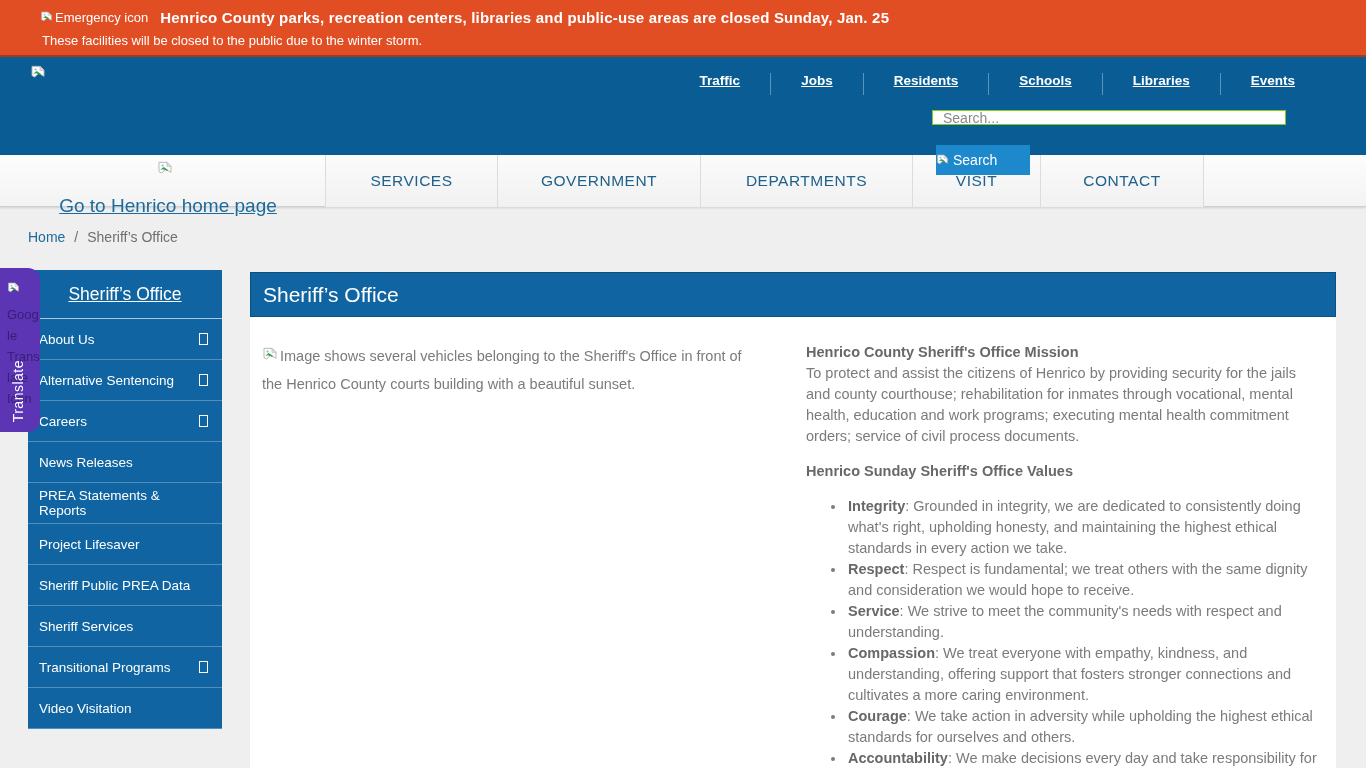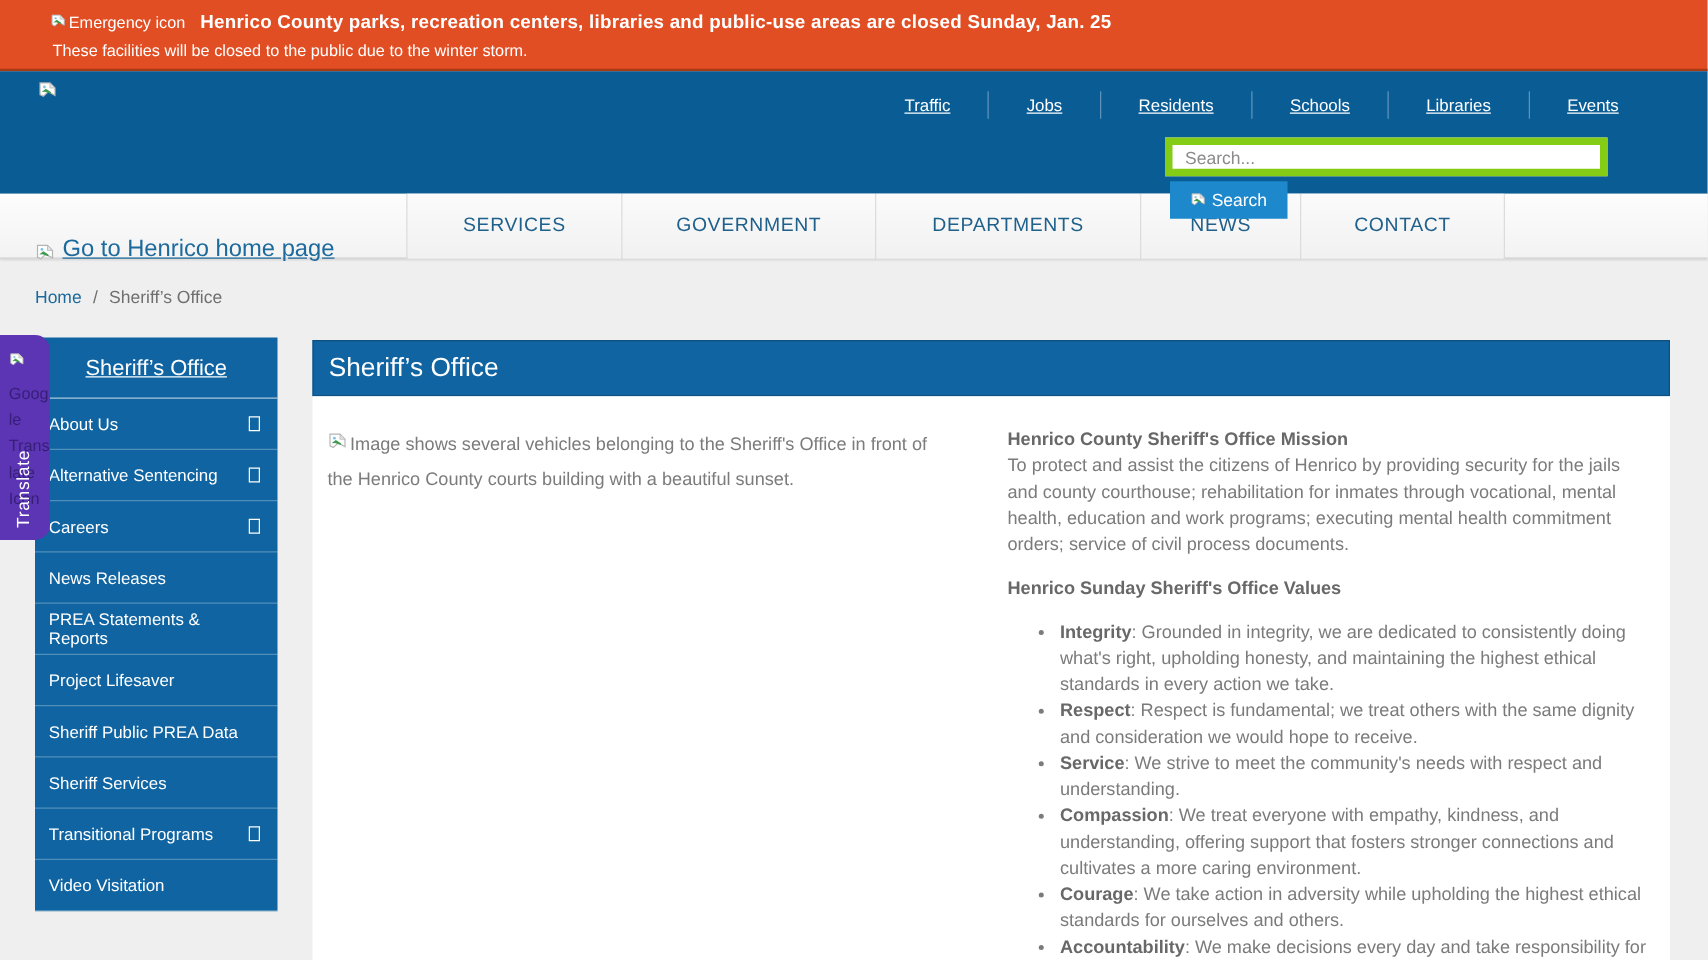--- a/index.html
+++ b/index.html
@@ -11,39 +11,39 @@
     background:#e24e23; border-bottom:2px solid #a83a15; color:#fff; }
   .banner-line1 { position:absolute; left:40px; top:9px; display:flex; align-items:center; }
   .banner-alt { font-size:13px; margin-left:2px; }
   .banner-title { font-size:15px; font-weight:bold; margin-left:12px; letter-spacing:.2px; }
   .banner-sub { position:absolute; left:42px; top:33px; font-size:13px; }
 
   
   .header { position:absolute; left:0; top:57px; width:1366px; height:98px;
     background:#0a5c95; border-bottom:2px solid #titleshadow; }
   .logo-bimg { position:absolute; left:30px; top:8px; }
-  .header-links { position:absolute; right:41px; top:16px; display:flex; align-items:center; }
+  .header-links { position:absolute; right:41px; top:16px; display:flex; align-items:flex-start;font-weight:bold; }
   .hlink { color:#fff; font-size:13.5px; text-decoration:underline; padding:0 30px; white-space:nowrap; }
   .hsep { width:1px; height:22px; background:#5d93b9; }
-  .search-input { position:absolute; left:932px; top:53px; width:354px; height:31px;
-    border:6px solid #84cc16; background:#fff; font-size:14px; color:#444;
+  .search-input { position:absolute; left:932px; top:53px; width:354px; height:15px;
+    border:1px solid #84cc16; background:#fff; font-size:14px; color:#444;
     padding:0 10px; font-family:"Liberation Sans", sans-serif; }
   .search-input::placeholder { color:#8a8a8a; }
   .search-btn { position:absolute; left:936px; top:145px; width:94px; height:30px;
     background:#1d89cc; border:none; color:#fff; font-size:14px; z-index:40;
-    display:flex; align-items:center; justify-content:center; gap:4px;
+    display:flex; align-items:center; gap:4px;
     font-family:"Liberation Sans", sans-serif; cursor:pointer; }
 
   
   .navbar { position:absolute; left:0; top:155px; width:1366px; height:52px;
     background:linear-gradient(#fdfdfd,#f3f3f3); border-bottom:1px solid #cfcfcf;
     box-shadow:0 1px 2px rgba(0,0,0,.12); }
-  .home-link { position:absolute; left:28px; top:16px; display:flex; align-items:flex-end;
+  .home-link { position:absolute; left:28px; top:4px; display:flex; align-items:center;
     color:#1d6a9c; text-decoration:underline; font-size:19px; line-height:22px;
-    width:280px; flex-wrap:wrap; }
+    width:280px; flex-wrap:wrap;flex-direction:column; }
   .home-link .bimg { margin:2px 6px 0 0; }
   .home-alt { margin-top:18px; white-space:nowrap; }
   .nav-items { position:absolute; left:325px; top:0; height:52px; display:flex; }
   .nav-cell { height:52px; display:flex; align-items:center; justify-content:center;
     border-left:1px solid #dcdcdc; color:#20618c; font-size:15.5px; letter-spacing:.5px;
     background:linear-gradient(#fbfbfb,#f1f1f1); cursor:pointer; }
   .nav-cell:last-child { border-right:1px solid #dcdcdc; }
 
   
   .breadcrumb { position:absolute; left:28px; top:229px; font-size:14px; color:#6f6f6f;
@@ -142,21 +142,21 @@
           <path d="M5 13l5-4 6 4v2l-7-2.5z" fill="#3d9a4e"></path>
           <circle cx="8.3" cy="6.8" r="1.7" fill="#7ec3e8"></circle>
         </svg>
       </span>
     <span class="home-alt">Go to Henrico home page</span>
   </a>
   <div class="nav-items">
       <div class="nav-cell" style="width: 172px;">SERVICES</div>
       <div class="nav-cell" style="width: 203px;">GOVERNMENT</div>
       <div class="nav-cell" style="width: 212px;">DEPARTMENTS</div>
-      <div class="nav-cell" style="width: 128px;">NEWS</div>
+      <div class="nav-cell" style="width: 128px;">VISIT</div>
       <div class="nav-cell" style="width: 164px;">CONTACT</div>
     </div>
 </div>
 
 <button class="search-btn">
   <span class="bimg bimg-sm">
       <svg viewBox="0 0 24 24" width="100%" height="100%">
         <path d="M3 2h12l6 6v9l-8-4.5L7 18l-4-2z" fill="#fdfdfd" stroke="#b4b4b4" stroke-width="1.4"></path>
         <path d="M15 2v6h6z" fill="#e4e6e8" stroke="#b4b4b4" stroke-width="1"></path>
         <path d="M5 13l5-4 6 4v2l-7-2.5z" fill="#3d9a4e"></path>

